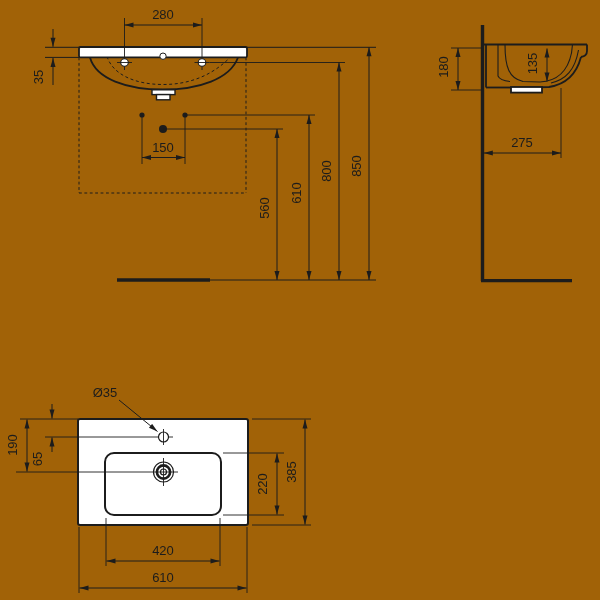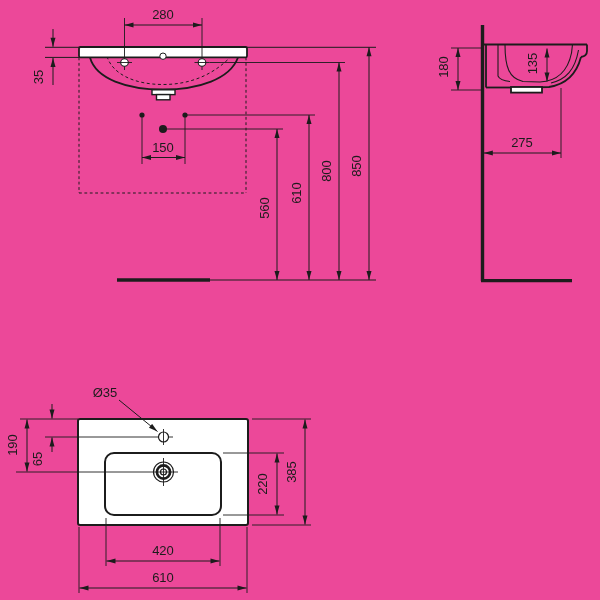--- a/index.html
+++ b/index.html
@@ -1,16 +1,16 @@
 <!DOCTYPE html>
 <html><head>
 <meta charset="utf-8">
 <style>
   html,body{margin:0;padding:0;background:#ffffff;}
-  .canvas{width:600px;height:600px;background:#ec4899;position:relative;overflow:hidden;}
+  .canvas{width:600px;height:600px;background:#a16207;position:relative;overflow:hidden;}
   svg{display:block;}
   text{font-family:"Liberation Sans","DejaVu Sans",sans-serif;font-size:13px;fill:#1c1c1c;}
 </style>
 </head>
 <body>
 
 <div class="canvas">
 <svg width="600" height="600" viewBox="0 0 600 600">
   <defs>
     <marker id="ae" markerUnits="userSpaceOnUse" markerWidth="10" markerHeight="6" refX="9.5" refY="3" orient="auto">

